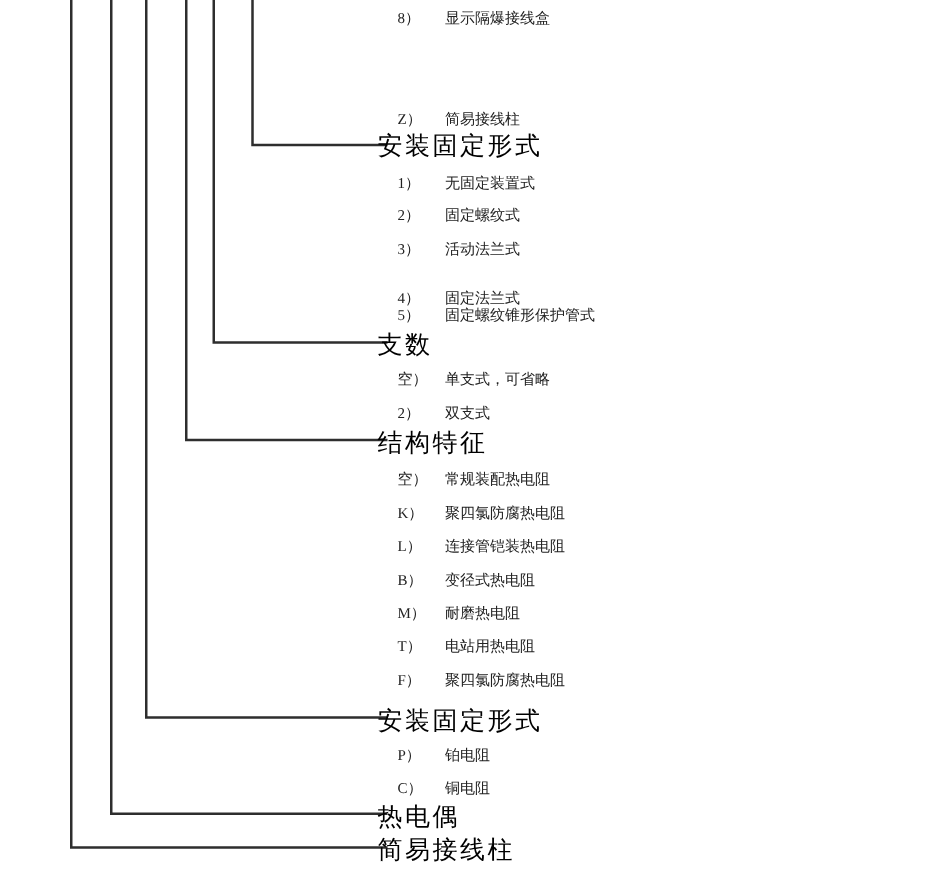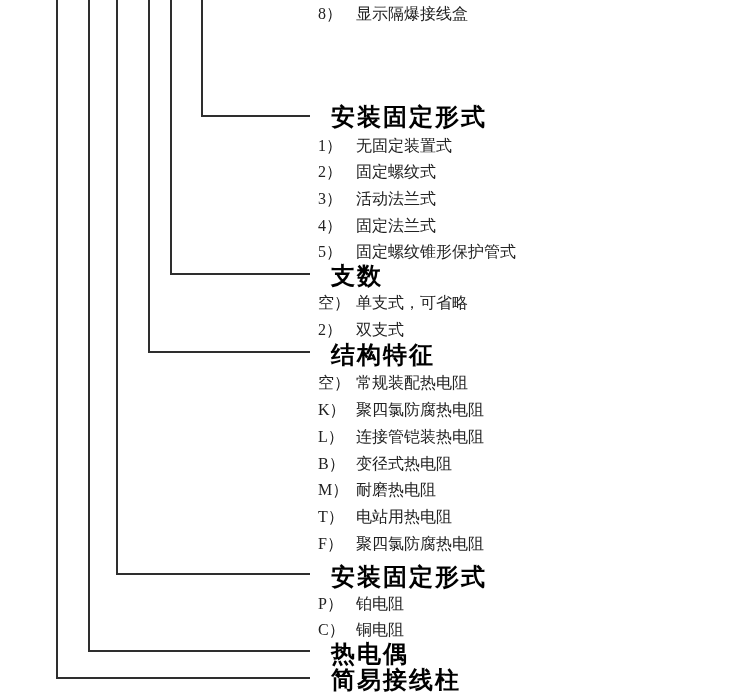--- a/index.html
+++ b/index.html
@@ -19,36 +19,36 @@
     left: 0;
     top: 0;
     width: 750px;
     height: 698px;
   }
   .item-row {
     position: absolute;
     left: 318px;
     height: 18px;
     line-height: 18px;
-    font-size: 16px;
+    font-size: 12px;
     color: #222222;
     font-family: "Liberation Serif", "DejaVu Serif", serif;
     white-space: nowrap;
   }
   .item-row .code {
     display: inline-block;
     min-width: 38px;
   }
   .header-row {
     position: absolute;
-    left: 331px;
+    left: 302px;
     height: 22px;
     line-height: 22px;
-    font-size: 24px;
-    font-weight: 700;
+    font-size: 20px;
+    font-weight: 400;
     letter-spacing: 2px;
     color: #000000;
     font-family: "Liberation Sans", "DejaVu Sans", sans-serif;
     white-space: nowrap;
   }
 </style>
 </head>
 <body>
 
 <div class="canvas">
@@ -58,32 +58,35 @@
     <polyline points="171,0 171,274 310,274" fill="none" stroke-width="2" stroke="#2e2e2e"></polyline>
     <polyline points="149,0 149,352 310,352" fill="none" stroke-width="2" stroke="#2e2e2e"></polyline>
     <polyline points="117,0 117,574 310,574" fill="none" stroke-width="2" stroke="#2e2e2e"></polyline>
     <polyline points="89,0 89,651 310,651" fill="none" stroke-width="2" stroke="#2e2e2e"></polyline>
     <polyline points="57,0 57,678 310,678" fill="none" stroke-width="2" stroke="#2e2e2e"></polyline>
   </svg>
 
   <div class="item-row" style="top:5px">
     <span class="code">8）</span><span class="label">显示隔爆接线盒</span>
   </div>
+  <div class="item-row" style="top:86px">
+    <span class="code">Z）</span><span class="label">简易接线柱</span>
+  </div>
 
   <div class="header-row" style="top:106px">安装固定形式</div>
   <div class="item-row" style="top:137px">
     <span class="code">1）</span><span class="label">无固定装置式</span>
   </div>
   <div class="item-row" style="top:163px">
     <span class="code">2）</span><span class="label">固定螺纹式</span>
   </div>
   <div class="item-row" style="top:190px">
     <span class="code">3）</span><span class="label">活动法兰式</span>
   </div>
-  <div class="item-row" style="top:217px">
+  <div class="item-row" style="top:229px">
     <span class="code">4）</span><span class="label">固定法兰式</span>
   </div>
   <div class="item-row" style="top:243px">
     <span class="code">5）</span><span class="label">固定螺纹锥形保护管式</span>
   </div>
 
   <div class="header-row" style="top:265px">支数</div>
   <div class="item-row" style="top:294px">
     <span class="code">空）</span><span class="label">单支式，可省略</span>
   </div>

